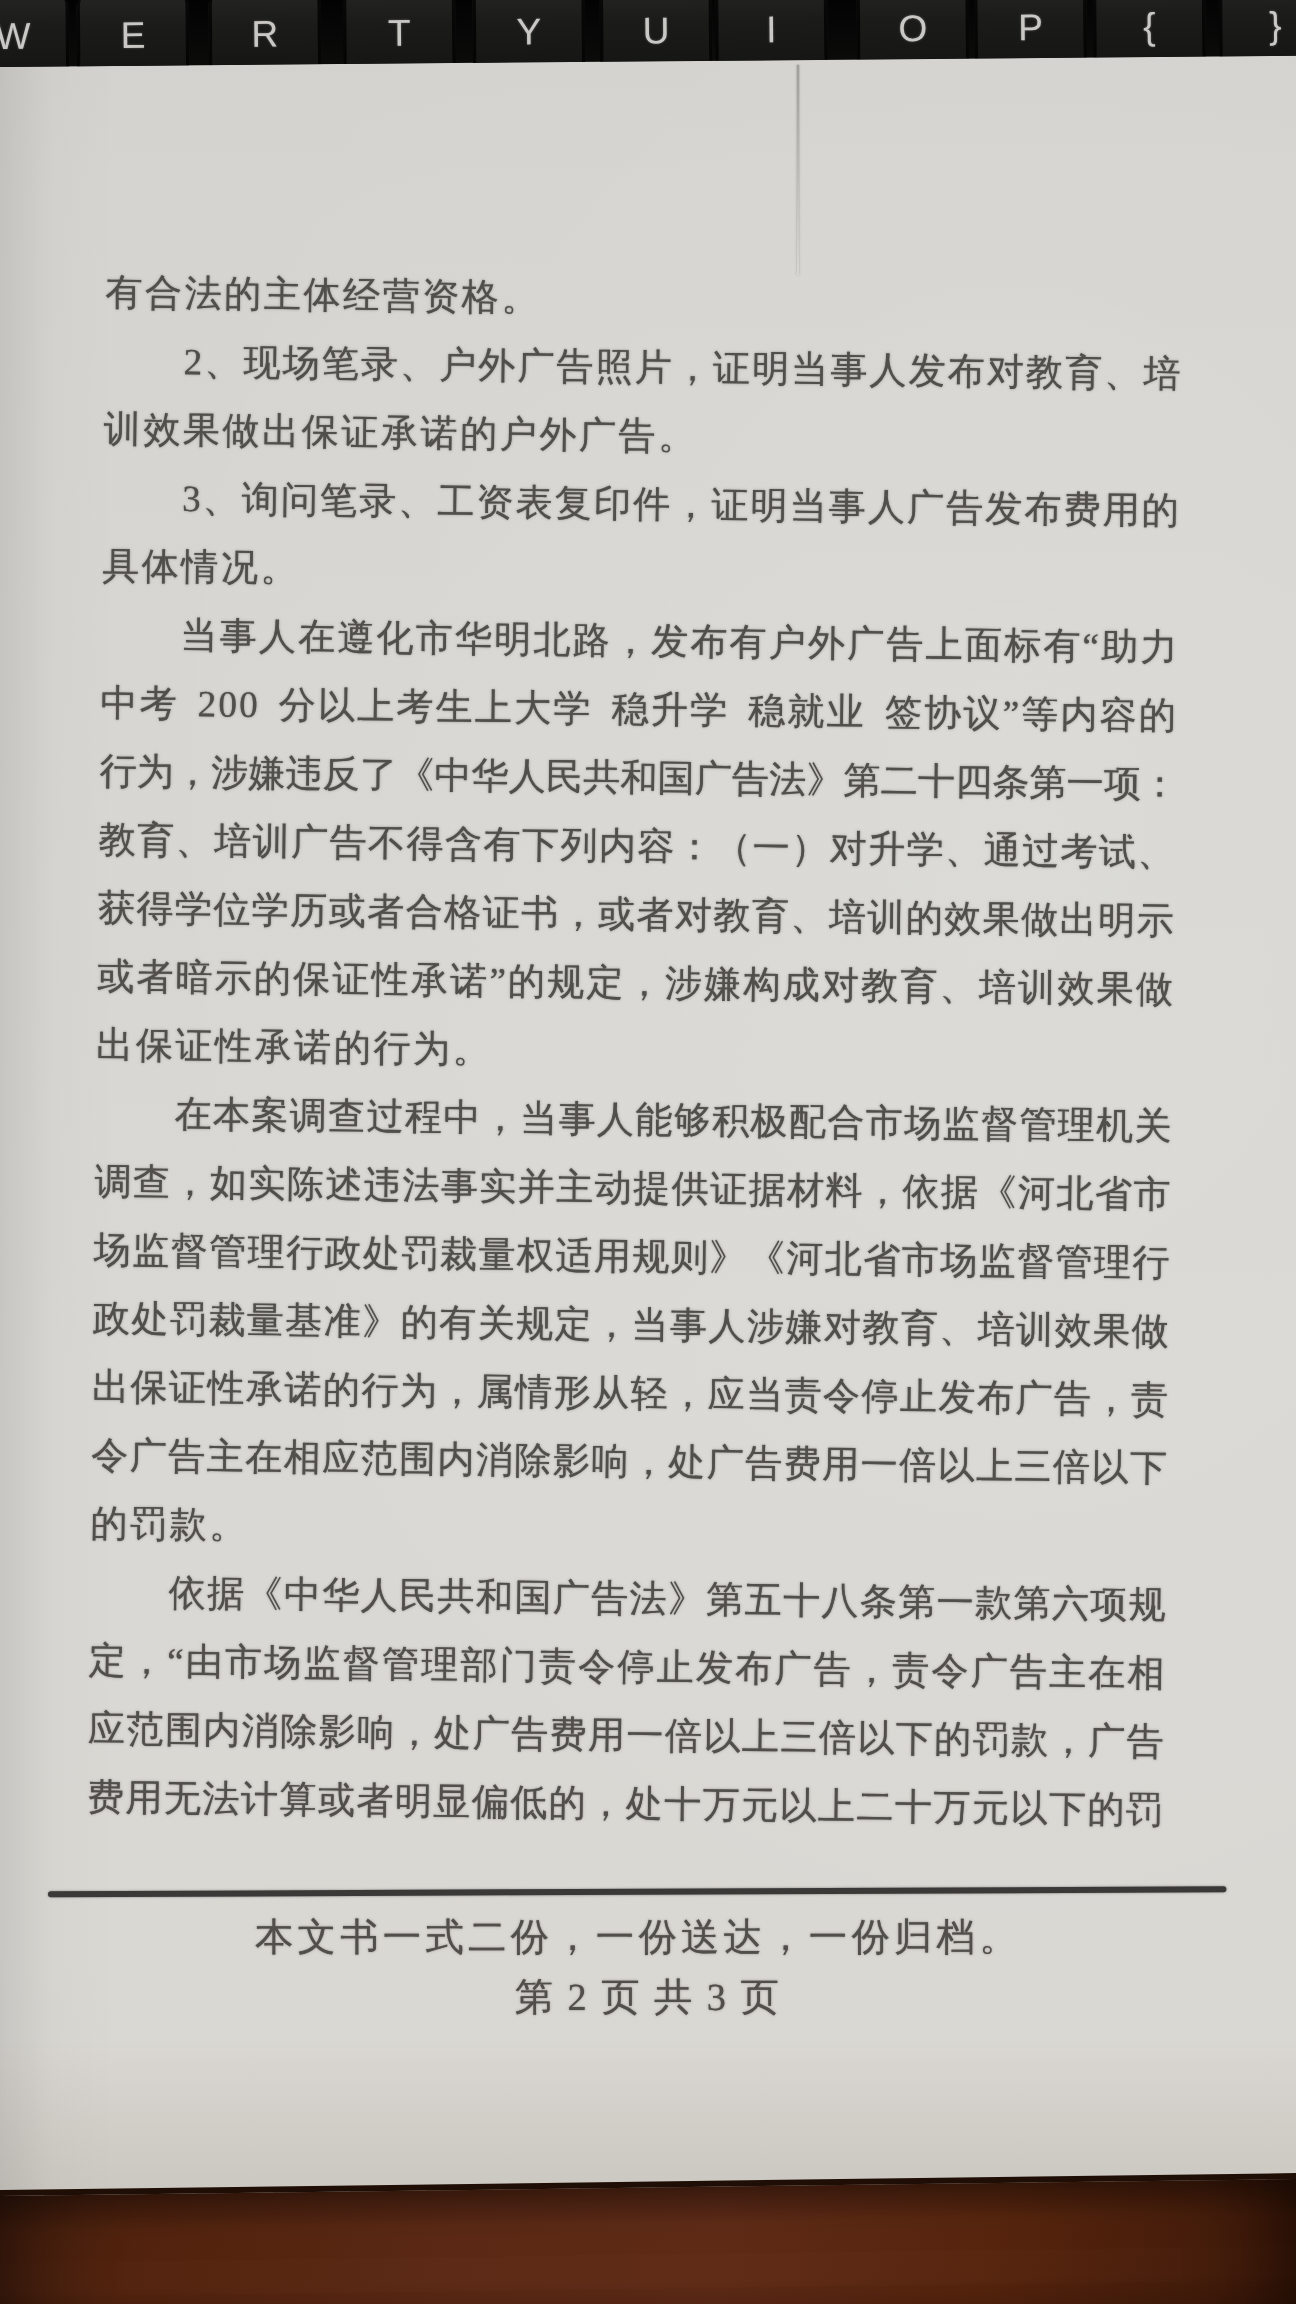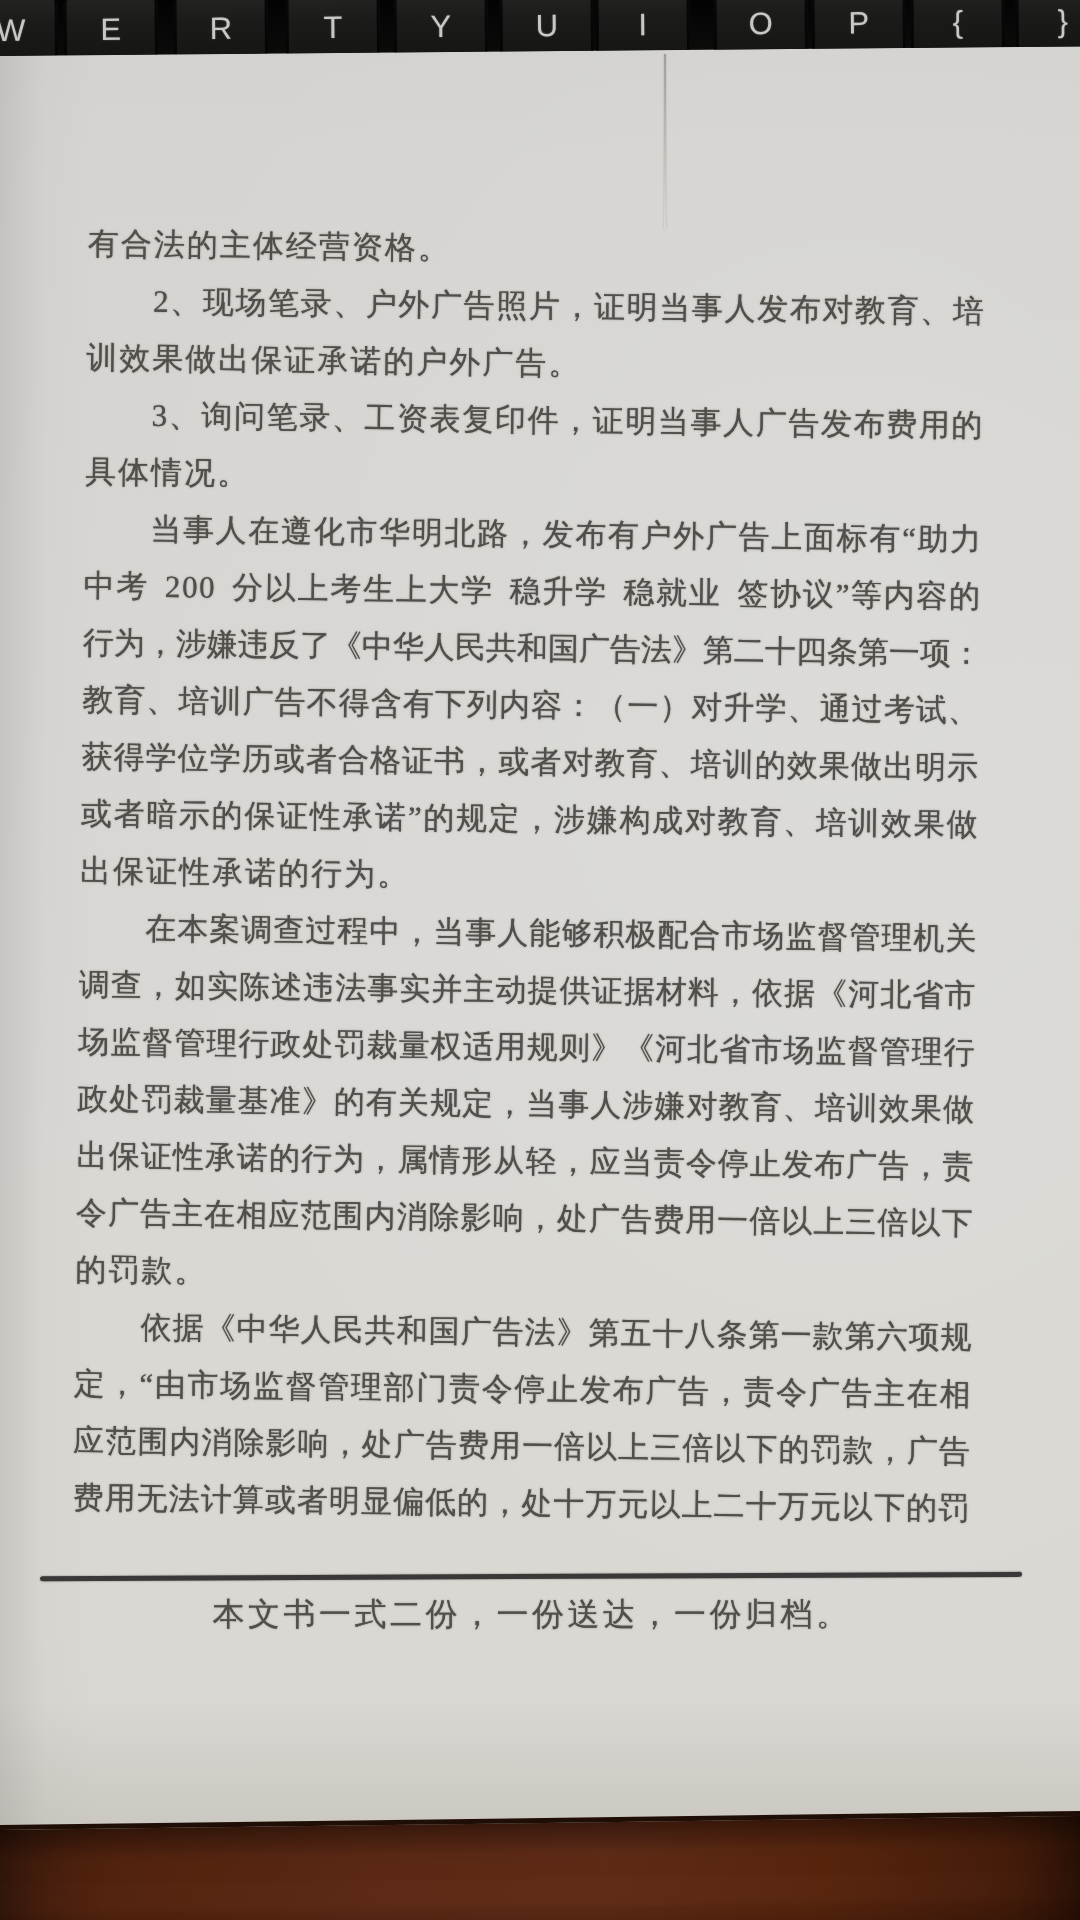--- a/index.html
+++ b/index.html
@@ -718,16 +718,17 @@
         <span class="ch">元</span>
         <span class="ch">以</span>
         <span class="ch">下</span>
         <span class="ch">的</span>
         <span class="ch">罚</span>
       </div>
     </div>
 
   <div class="footer-rule"></div>
   <div class="footer-note">本文书一式二份，一份送达，一份归档。</div>
+  <div class="page-indicator">第 2 页 共 3 页</div>
 
   <div class="desk"></div>
 
 </div>
 
 </body></html>

